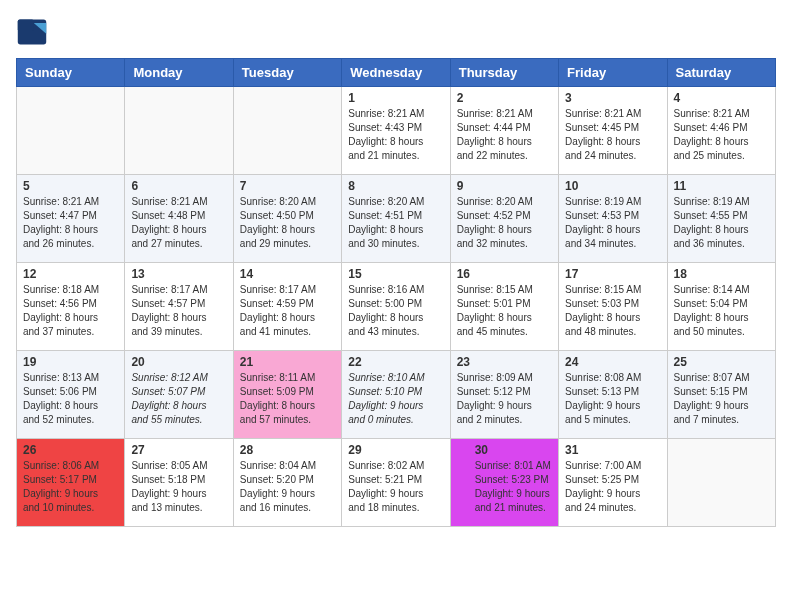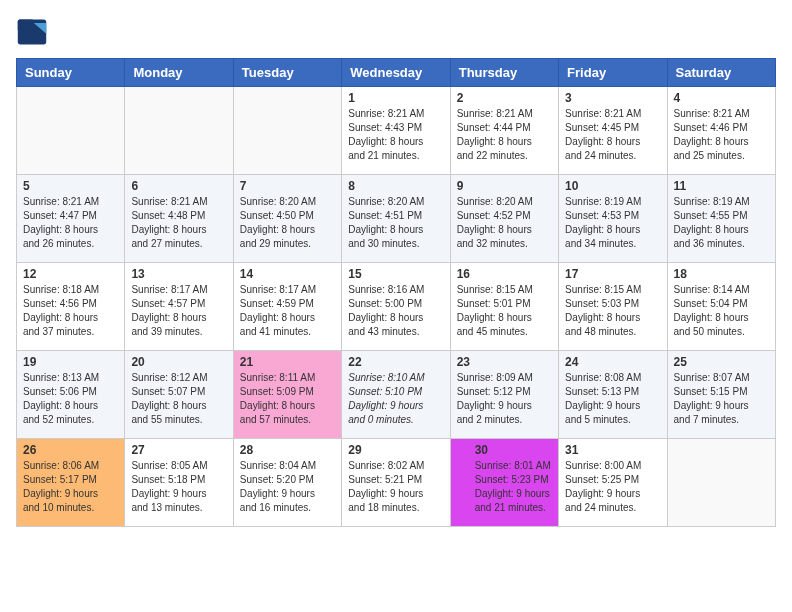--- a/index.html
+++ b/index.html
@@ -269,21 +269,21 @@
       <tr>
         <td style="background: rgb(242, 245, 250);">
           <div class="day-number">19</div>
           <div class="day-info" style="white-space: pre-line;">Sunrise: 8:13 AM
 Sunset: 5:06 PM
 Daylight: 8 hours
 and 52 minutes.</div>
         </td>
         <td style="background: rgb(242, 245, 250);">
           <div class="day-number">20</div>
-          <div class="day-info" style="white-space: pre-line;">Sunrise: 8:12 AM
+          <div class="day-info" style="white-space: pre-line; font-style: italic;">Sunrise: 8:12 AM
 Sunset: 5:07 PM
 Daylight: 8 hours
 and 55 minutes.</div>
         </td>
         <td style="background: #f9a8d4;">
           <div class="day-number">21</div>
           <div class="day-info" style="white-space: pre-line;">Sunrise: 8:11 AM
 Sunset: 5:09 PM
 Daylight: 8 hours
 and 57 minutes.</div>
@@ -311,21 +311,21 @@
         </td>
         <td style="background: rgb(242, 245, 250);">
           <div class="day-number">25</div>
           <div class="day-info" style="white-space: pre-line;">Sunrise: 8:07 AM
 Sunset: 5:15 PM
 Daylight: 9 hours
 and 7 minutes.</div>
         </td>
       </tr>
       <tr>
-        <td style="background: #fdba74;">
+        <td style="background: #ef4444;">
           <div class="day-number">26</div>
           <div class="day-info" style="white-space: pre-line;">Sunrise: 8:06 AM
 Sunset: 5:17 PM
 Daylight: 9 hours
 and 10 minutes.</div>
         </td>
         <td style="background: rgb(255, 255, 255);">
           <div class="day-number">27</div>
           <div class="day-info" style="white-space: pre-line;">Sunrise: 8:05 AM
 Sunset: 5:18 PM
@@ -348,21 +348,21 @@
         </td>
         <td style="background: #d946ef; padding-left: 24px;">
           <div class="day-number">30</div>
           <div class="day-info" style="white-space: pre-line;">Sunrise: 8:01 AM
 Sunset: 5:23 PM
 Daylight: 9 hours
 and 21 minutes.</div>
         </td>
         <td style="background: rgb(255, 255, 255);">
           <div class="day-number">31</div>
-          <div class="day-info" style="white-space: pre-line;">Sunrise: 8:00 AM
+          <div class="day-info" style="white-space: pre-line;">Sunrise: 7:00 AM
 Sunset: 5:25 PM
 Daylight: 9 hours
 and 24 minutes.</div>
         </td>
         <td class="empty-cell"></td>
       </tr>
     </tbody>
 </table>
 
 </body></html>

